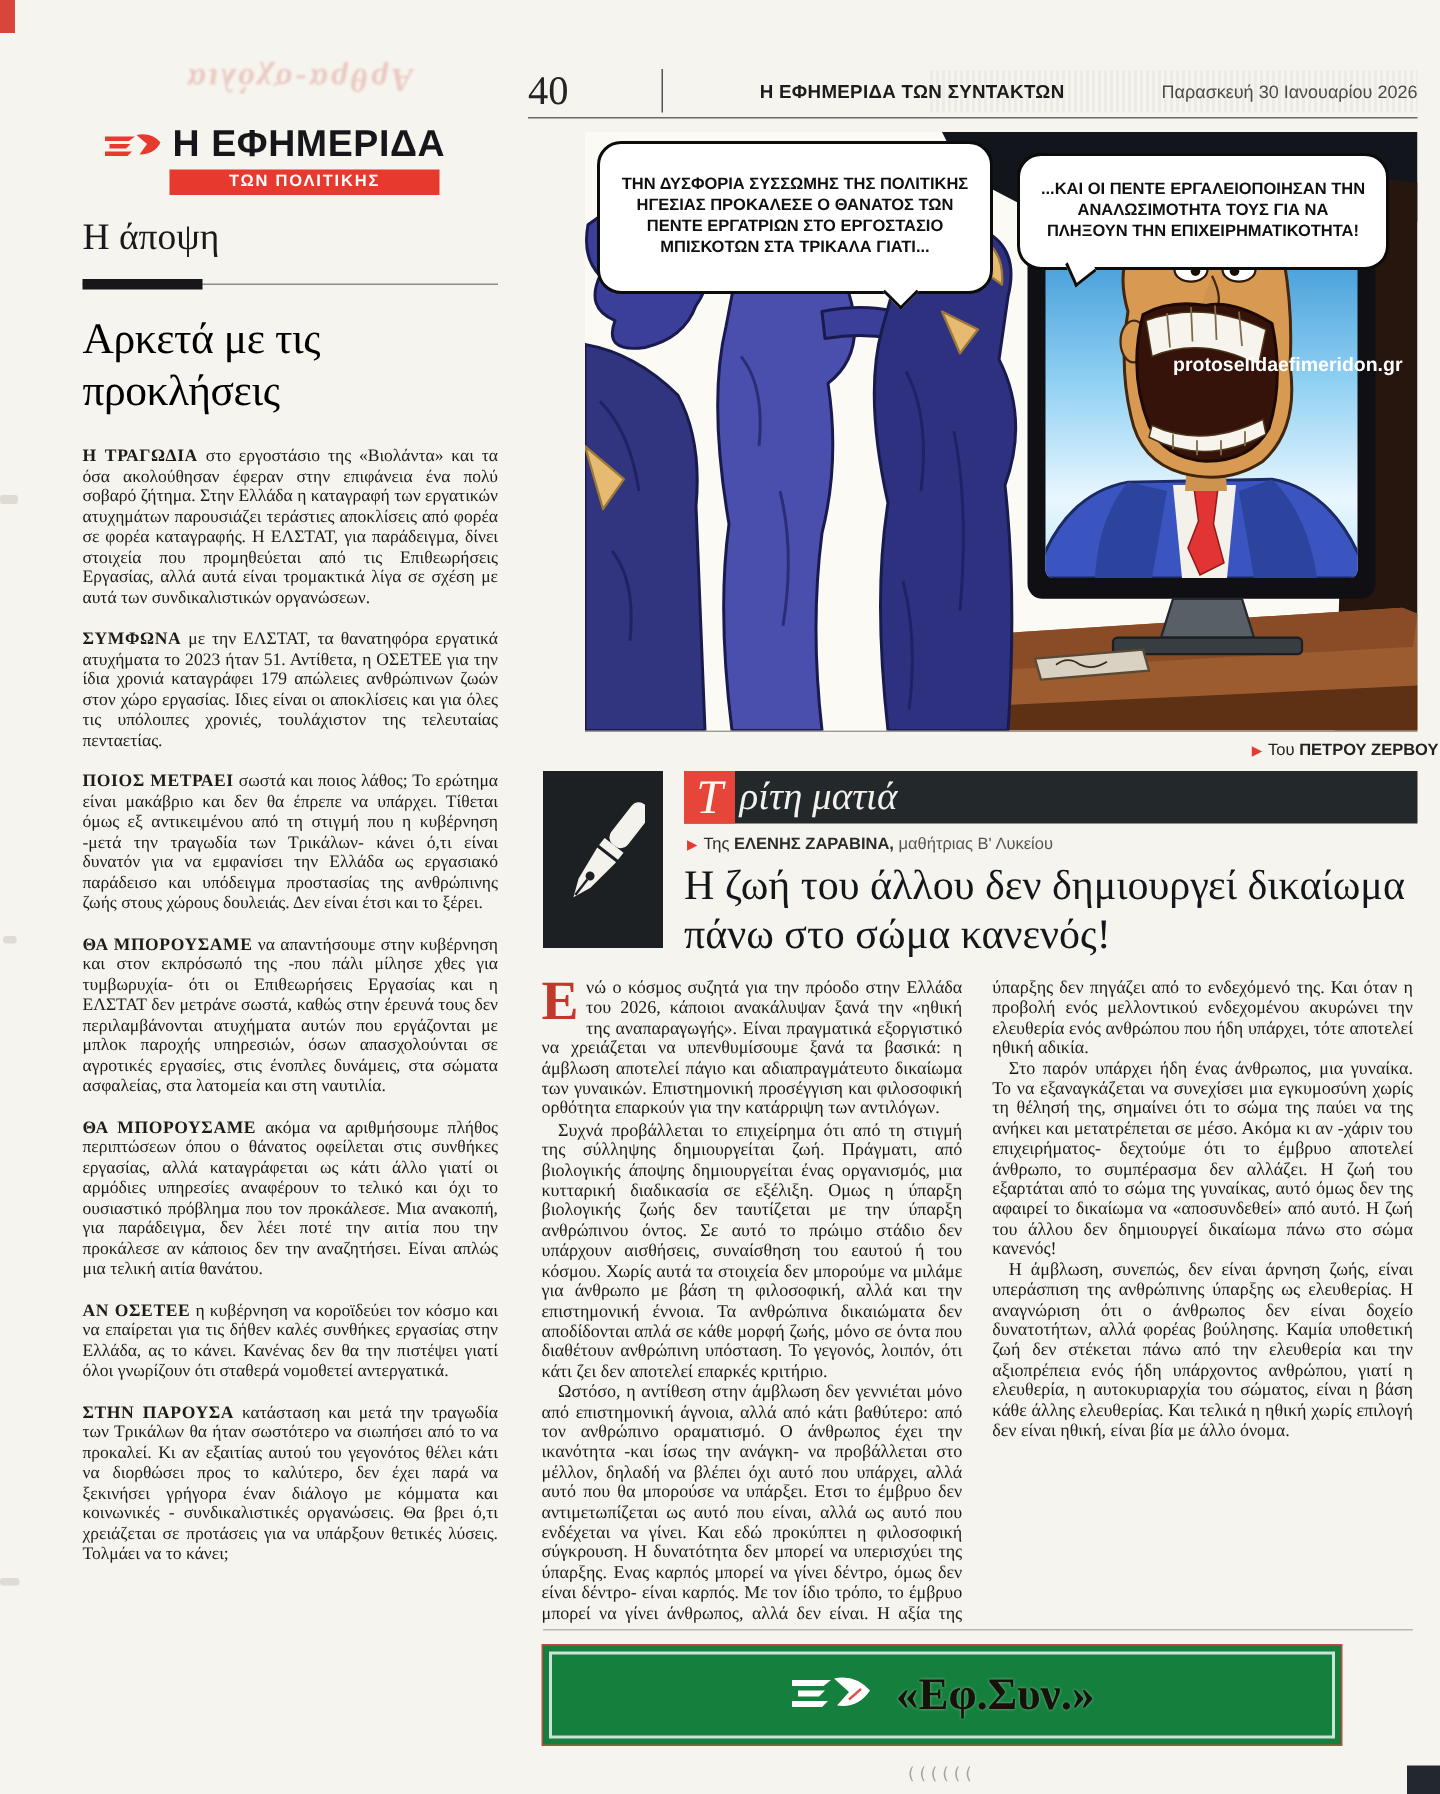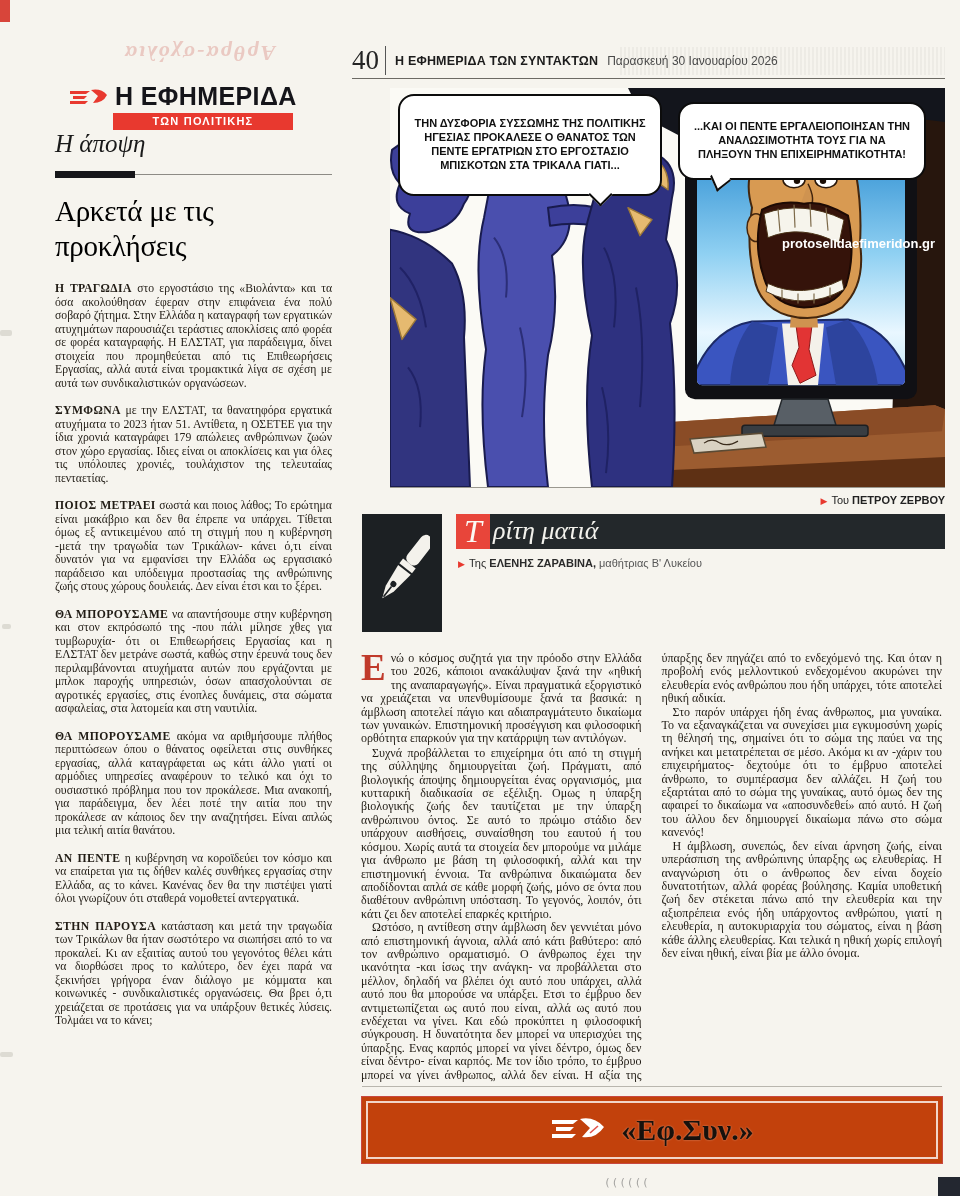--- a/index.html
+++ b/index.html
@@ -21,41 +21,41 @@
   .sm1 { left:0; top:330px; width:12px; height:6px; }
   .sm2 { left:2px; top:624px; width:9px; height:5px; }
   .sm3 { left:0; top:1052px; width:13px; height:5px; }
   .br-box { position:absolute; left:938px; top:1177px; width:22px; height:19px; background:#232730; }
   .bc-marks {
     position:absolute; left:604px; top:1176px; font-size:11px; letter-spacing:1px;
     color:rgba(95,95,95,.55); font-family:"DejaVu Sans Mono",monospace;
   }
 
   
-  .page-header { position:absolute; left:352px; top:44px; width:593px; height:33px; display:flex; align-items:center; }
+  .page-header { position:absolute; left:352px; top:44px; width:593px; height:33px; display:flex; align-items:center;justify-content:space-between; }
   .page-num { font-family:"Liberation Serif",serif; font-size:27px; color:#242424; }
   .hdr-sep { width:1px; height:29px; background:#555; margin:0 9px 0 6px; }
   .hdr-masthead { font-family:"Liberation Sans",sans-serif; font-weight:700; font-size:12.5px; color:#1c1c1c; letter-spacing:.2px; }
   .hdr-date { font-family:"Liberation Sans",sans-serif; font-size:12px; color:#4a4a4a; margin-left:9px; }
   .halftone {
     position:absolute; left:620px; top:47px; width:325px; height:28px; opacity:.5;
     background:repeating-linear-gradient(90deg, rgba(120,118,110,.14) 0 2px, transparent 2px 4px);
   }
   .header-rule { position:absolute; left:352px; top:78px; width:593px; height:1px; background:#6c6a64; }
 
   
   .left-col { position:absolute; left:55px; top:82px; width:277px; }
   .brand-row { display:flex; align-items:center; gap:6px; padding-left:14px; }
   .brand-title { font-family:"Liberation Sans",sans-serif; font-weight:800; font-size:25px; color:#15151a; letter-spacing:.4px; }
   .brand-bar {
     margin-left:58px; width:180px; background:#e8392f; color:#fff; margin-top:2px;
     font-family:"Liberation Sans",sans-serif; font-weight:700; font-size:11px;
     text-align:center; padding:2px 0 3px; letter-spacing:1.2px;
   }
-  .section-label { font-style:italic; font-size:25px; color:#1a1a1a; }
+  .section-label { margin-top:15px; font-size:25px; color:#1a1a1a; }
   .op-rule { margin-top:13px; position:relative; height:8px; }
   .op-rule .thin { position:absolute; top:3px; left:0; right:0; height:1px; background:#8d8b85; }
   .op-rule .thick { position:absolute; top:0; left:0; width:80px; height:7px; background:#17171a; }
   .opinion-title { margin-top:15px; font-weight:400; font-size:29px; line-height:35px; color:#000000; letter-spacing:-.3px; }
   .opinion-body { margin-top:18px; }
   .op-p { margin:0 0 14px; font-size:11.7px; line-height:13.5px; text-align:justify; color:#211c15; }
   .op-lead { font-weight:700; letter-spacing:.4px; }
 
   
   .cartoon { position:absolute; left:390px; top:88px; width:555px; height:400px; border-bottom:1px solid #9a988f; }
@@ -67,21 +67,21 @@
     display:flex; align-items:center; justify-content:center;
   }
   .bubble::after {
     content:""; position:absolute; bottom:-9px; width:15px; height:15px; background:#fff;
     border-right:2px solid #0c0c0c; border-bottom:2px solid #0c0c0c; transform:rotate(45deg);
   }
   .bubble-1 { left:8px; top:6px; width:264px; height:102px; }
   .bubble-1::after { left:74%; }
   .bubble-2 { left:288px; top:14px; width:248px; height:78px; }
   .bubble-2::after { left:13%; transform:rotate(66deg) skewX(14deg); }
-  .cartoon-credit { position:absolute; right:15px; top:494px; font-family:"Liberation Sans",sans-serif; font-size:11px; color:#222; }
+  .cartoon-credit { position:absolute; right:1px; top:494px; font-family:"Liberation Sans",sans-serif; font-size:11px; color:#222; }
   .credit-arrow { color:#e8392f; font-size:9px; margin-right:4px; }
   .credit-name { font-weight:700; }
 
   
   .pen-box { position:absolute; left:362px; top:514px; width:80px; height:118px; background:#1c2023; display:flex; align-items:center; justify-content:center; }
   .section-bar { position:absolute; left:456px; top:514px; width:489px; height:35px; background:#23282b; display:flex; align-items:stretch; }
   .bar-initial {
     width:34px; background:#e8453a; color:#fbf9f4; font-style:italic; font-size:32px;
     display:flex; justify-content:center; line-height:34px; font-family:"Liberation Serif",serif;
   }
@@ -97,21 +97,21 @@
     position:absolute; left:361px; top:652px; width:581px; height:432px;
     columns:2; column-gap:20px; column-fill:auto;
     font-size:12px; line-height:13.4px; text-align:justify; color:#201b14;
   }
   .art-lead { margin:0 0 1px; }
   .dropcap { float:left; color:#c03a2b; font-size:37px; line-height:28px; font-weight:700; padding:2px 5px 0 0; }
   .art-p { margin:0; text-indent:11px; }
 
   
   .pre-banner-rule { position:absolute; left:362px; top:1086px; width:580px; height:1px; background:#b9b6ae; }
-  .banner { position:absolute; left:362px; top:1097px; width:580px; height:66px; background:#c2410c; box-shadow:0 0 0 1px #c84840; }
+  .banner { position:absolute; left:362px; top:1097px; width:532px; height:66px; background:#15803d; box-shadow:0 0 0 1px #c84840; }
   .banner::before { content:""; position:absolute; inset:4px; border:2px solid rgba(255,255,255,.78); pointer-events:none; }
   .banner-inner { position:relative; height:100%; display:flex; align-items:center; justify-content:center; gap:13px; }
   .banner-brand { font-weight:700; font-size:30px; color:#17110c; text-shadow:0 0 2px rgba(255,255,255,.45); }
   .banner-slogan { font-family:"Liberation Sans",sans-serif; font-size:26px; color:#fff; }
 </style>
 </head>
 <body>
 
 <div class="page">
 
@@ -156,21 +156,21 @@
         <p class="op-p"><span class="op-lead">Η ΤΡΑΓΩΔΙΑ</span> <span>στο εργοστάσιο της «Βιολάντα» και τα όσα ακολούθησαν έφεραν στην επιφάνεια ένα πολύ σοβαρό ζήτημα. Στην Ελλάδα η καταγραφή των εργατικών ατυχημάτων παρουσιάζει τεράστιες αποκλίσεις από φορέα σε φορέα καταγραφής. Η ΕΛΣΤΑΤ, για παράδειγμα, δίνει στοιχεία που προμηθεύεται από τις Επιθεωρήσεις Εργασίας, αλλά αυτά είναι τρομακτικά λίγα σε σχέση με αυτά των συνδικαλιστικών οργανώσεων.</span></p>
 
         <p class="op-p"><span class="op-lead">ΣΥΜΦΩΝΑ</span> <span>με την ΕΛΣΤΑΤ, τα θανατηφόρα εργατικά ατυχήματα το 2023 ήταν 51. Αντίθετα, η ΟΣΕΤΕΕ για την ίδια χρονιά καταγράφει 179 απώλειες ανθρώπινων ζωών στον χώρο εργασίας. Ιδιες είναι οι αποκλίσεις και για όλες τις υπόλοιπες χρονιές, τουλάχιστον της τελευταίας πενταετίας.</span></p>
 
         <p class="op-p"><span class="op-lead">ΠΟΙΟΣ ΜΕΤΡΑΕΙ</span> <span>σωστά και ποιος λάθος; Το ερώτημα είναι μακάβριο και δεν θα έπρεπε να υπάρχει. Τίθεται όμως εξ αντικειμένου από τη στιγμή που η κυβέρνηση -μετά την τραγωδία των Τρικάλων- κάνει ό,τι είναι δυνατόν για να εμφανίσει την Ελλάδα ως εργασιακό παράδεισο και υπόδειγμα προστασίας της ανθρώπινης ζωής στους χώρους δουλειάς. Δεν είναι έτσι και το ξέρει.</span></p>
 
         <p class="op-p"><span class="op-lead">ΘΑ ΜΠΟΡΟΥΣΑΜΕ</span> <span>να απαντήσουμε στην κυβέρνηση και στον εκπρόσωπό της -που πάλι μίλησε χθες για τυμβωρυχία- ότι οι Επιθεωρήσεις Εργασίας και η ΕΛΣΤΑΤ δεν μετράνε σωστά, καθώς στην έρευνά τους δεν περιλαμβάνονται ατυχήματα αυτών που εργάζονται με μπλοκ παροχής υπηρεσιών, όσων απασχολούνται σε αγροτικές εργασίες, στις ένοπλες δυνάμεις, στα σώματα ασφαλείας, στα λατομεία και στη ναυτιλία.</span></p>
 
         <p class="op-p"><span class="op-lead">ΘΑ ΜΠΟΡΟΥΣΑΜΕ</span> <span>ακόμα να αριθμήσουμε πλήθος περιπτώσεων όπου ο θάνατος οφείλεται στις συνθήκες εργασίας, αλλά καταγράφεται ως κάτι άλλο γιατί οι αρμόδιες υπηρεσίες αναφέρουν το τελικό και όχι το ουσιαστικό πρόβλημα που τον προκάλεσε. Μια ανακοπή, για παράδειγμα, δεν λέει ποτέ την αιτία που την προκάλεσε αν κάποιος δεν την αναζητήσει. Είναι απλώς μια τελική αιτία θανάτου.</span></p>
 
-        <p class="op-p"><span class="op-lead">ΑΝ ΠΕΝΤΕ</span> <span>η κυβέρνηση να κοροϊδεύει τον κόσμο και να επαίρεται για τις δήθεν καλές συνθήκες εργασίας στην Ελλάδα, ας το κάνει. Κανένας δεν θα την πιστέψει γιατί όλοι γνωρίζουν ότι σταθερά νομοθετεί αντεργατικά.</span></p>
+        <p class="op-p"><span class="op-lead">ΑΝ ΟΣΕΤΕΕ</span> <span>η κυβέρνηση να κοροϊδεύει τον κόσμο και να επαίρεται για τις δήθεν καλές συνθήκες εργασίας στην Ελλάδα, ας το κάνει. Κανένας δεν θα την πιστέψει γιατί όλοι γνωρίζουν ότι σταθερά νομοθετεί αντεργατικά.</span></p>
 
         <p class="op-p"><span class="op-lead">ΣΤΗΝ ΠΑΡΟΥΣΑ</span> <span>κατάσταση και μετά την τραγωδία των Τρικάλων θα ήταν σωστότερο να σιωπήσει από το να προκαλεί. Κι αν εξαιτίας αυτού του γεγονότος θέλει κάτι να διορθώσει προς το καλύτερο, δεν έχει παρά να ξεκινήσει γρήγορα έναν διάλογο με κόμματα και κοινωνικές - συνδικαλιστικές οργανώσεις. Θα βρει ό,τι χρειάζεται σε προτάσεις για να υπάρξουν θετικές λύσεις. Τολμάει να το κάνει;</span></p>
       </div>
   </div>
 
   <div class="cartoon">
     <svg class="cartoon-svg" viewBox="0 0 555 400" preserveAspectRatio="none">
       <defs>
         <linearGradient id="sky" x1="0" y1="0" x2="0" y2="1">
           <stop offset="0" stop-color="#2f8fd2"></stop>
@@ -252,20 +252,21 @@
       </g>
     </svg>
   </div>
   <div class="section-bar">
     <span class="bar-initial">Τ</span>
     <span class="bar-rest">ρίτη ματιά</span>
   </div>
   <div class="byline">
     <span class="b-arrow">▶</span><span>Της</span> <span class="b-name">ΕΛΕΝΗΣ ΖΑΡΑΒΙΝΑ,</span> <span class="b-role">μαθήτριας Β' Λυκείου</span>
   </div>
+  <h2 class="third-title">Η ζωή του άλλου δεν δημιουργεί δικαίωμα πάνω στο σώμα κανενός!</h2>
 
   <div class="article">
     <p class="art-lead"><span class="dropcap">Ε</span><span>νώ ο κόσμος συζητά για την πρόοδο στην Ελλάδα του 2026, κάποιοι ανακάλυψαν ξανά την «ηθική της αναπαραγωγής». Είναι πραγματικά εξοργιστικό να χρειάζεται να υπενθυμίσουμε ξανά τα βασικά: η άμβλωση αποτελεί πάγιο και αδιαπραγμάτευτο δικαίωμα των γυναικών. Επιστημονική προσέγγιση και φιλοσοφική ορθότητα επαρκούν για την κατάρριψη των αντιλόγων.</span></p>
     <div>
 
         <p class="art-p">Συχνά προβάλλεται το επιχείρημα ότι από τη στιγμή της σύλληψης δημιουργείται ζωή. Πράγματι, από βιολογικής άποψης δημιουργείται ένας οργανισμός, μια κυτταρική διαδικασία σε εξέλιξη. Ομως η ύπαρξη βιολογικής ζωής δεν ταυτίζεται με την ύπαρξη ανθρώπινου όντος. Σε αυτό το πρώιμο στάδιο δεν υπάρχουν αισθήσεις, συναίσθηση του εαυτού ή του κόσμου. Χωρίς αυτά τα στοιχεία δεν μπορούμε να μιλάμε για άνθρωπο με βάση τη φιλοσοφική, αλλά και την επιστημονική έννοια. Τα ανθρώπινα δικαιώματα δεν αποδίδονται απλά σε κάθε μορφή ζωής, μόνο σε όντα που διαθέτουν ανθρώπινη υπόσταση. Το γεγονός, λοιπόν, ότι κάτι ζει δεν αποτελεί επαρκές κριτήριο.</p>
 
         <p class="art-p">Ωστόσο, η αντίθεση στην άμβλωση δεν γεννιέται μόνο από επιστημονική άγνοια, αλλά από κάτι βαθύτερο: από τον ανθρώπινο οραματισμό. Ο άνθρωπος έχει την ικανότητα -και ίσως την ανάγκη- να προβάλλεται στο μέλλον, δηλαδή να βλέπει όχι αυτό που υπάρχει, αλλά αυτό που θα μπορούσε να υπάρξει. Ετσι το έμβρυο δεν αντιμετωπίζεται ως αυτό που είναι, αλλά ως αυτό που ενδέχεται να γίνει. Και εδώ προκύπτει η φιλοσοφική σύγκρουση. Η δυνατότητα δεν μπορεί να υπερισχύει της ύπαρξης. Ενας καρπός μπορεί να γίνει δέντρο, όμως δεν είναι δέντρο- είναι καρπός. Με τον ίδιο τρόπο, το έμβρυο μπορεί να γίνει άνθρωπος, αλλά δεν είναι. Η αξία της ύπαρξης δεν πηγάζει από το ενδεχόμενό της. Και όταν η προβολή ενός μελλοντικού ενδεχομένου ακυρώνει την ελευθερία ενός ανθρώπου που ήδη υπάρχει, τότε αποτελεί ηθική αδικία.</p>
 
         <p class="art-p">Στο παρόν υπάρχει ήδη ένας άνθρωπος, μια γυναίκα. Το να εξαναγκάζεται να συνεχίσει μια εγκυμοσύνη χωρίς τη θέλησή της, σημαίνει ότι το σώμα της παύει να της ανήκει και μετατρέπεται σε μέσο. Ακόμα κι αν -χάριν του επιχειρήματος- δεχτούμε ότι το έμβρυο αποτελεί άνθρωπο, το συμπέρασμα δεν αλλάζει. Η ζωή του εξαρτάται από το σώμα της γυναίκας, αυτό όμως δεν της αφαιρεί το δικαίωμα να «αποσυνδεθεί» από αυτό. Η ζωή του άλλου δεν δημιουργεί δικαίωμα πάνω στο σώμα κανενός!</p>

